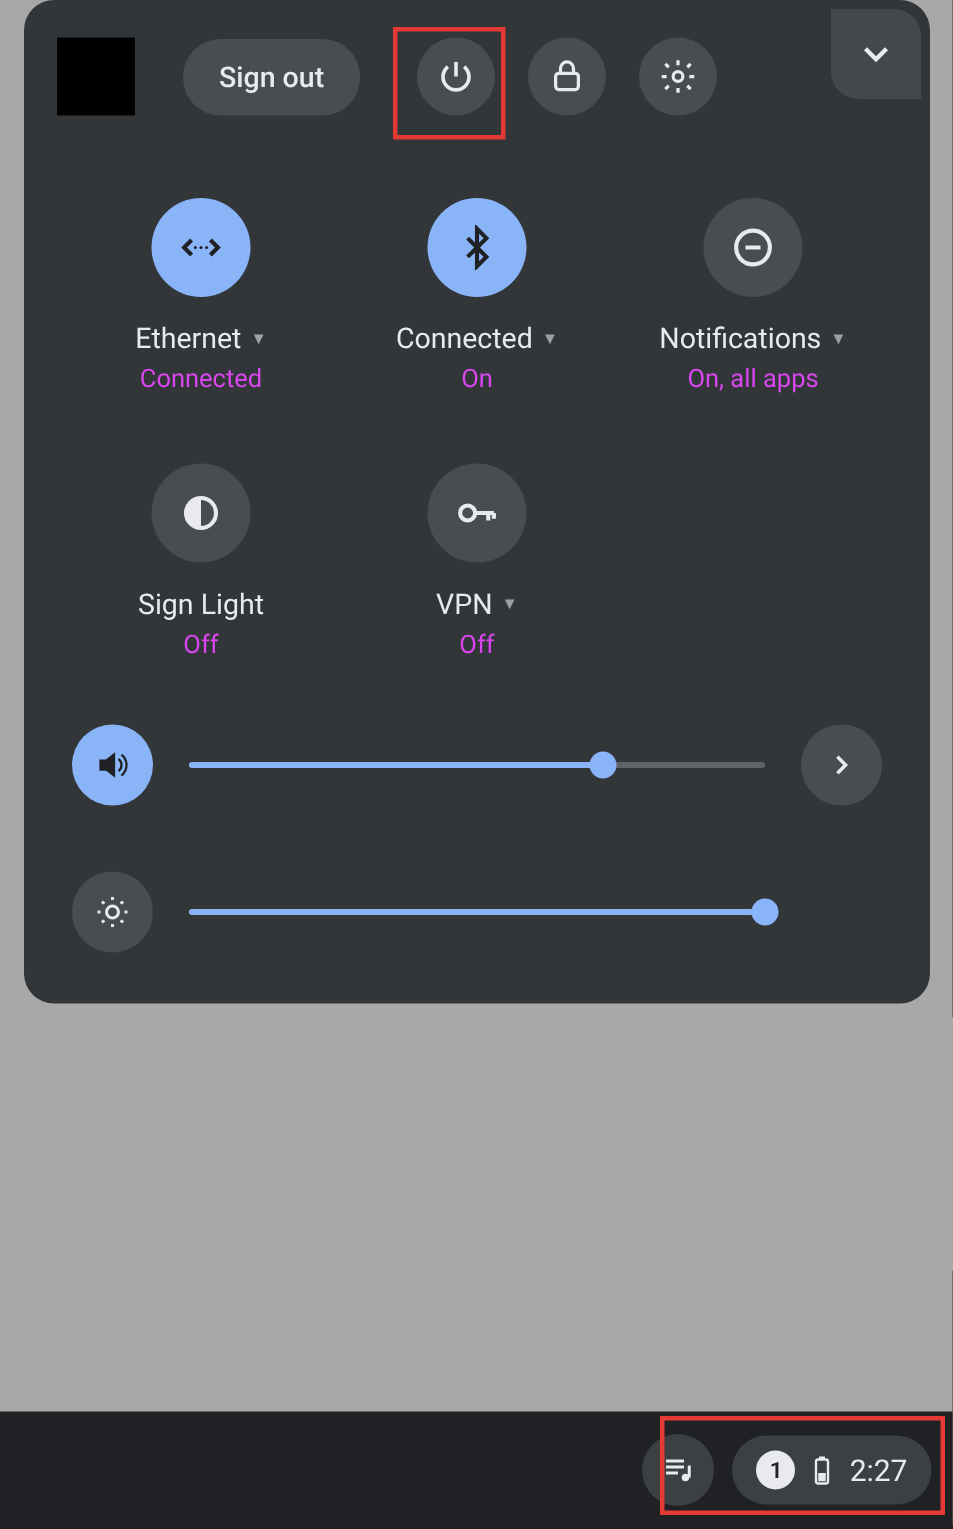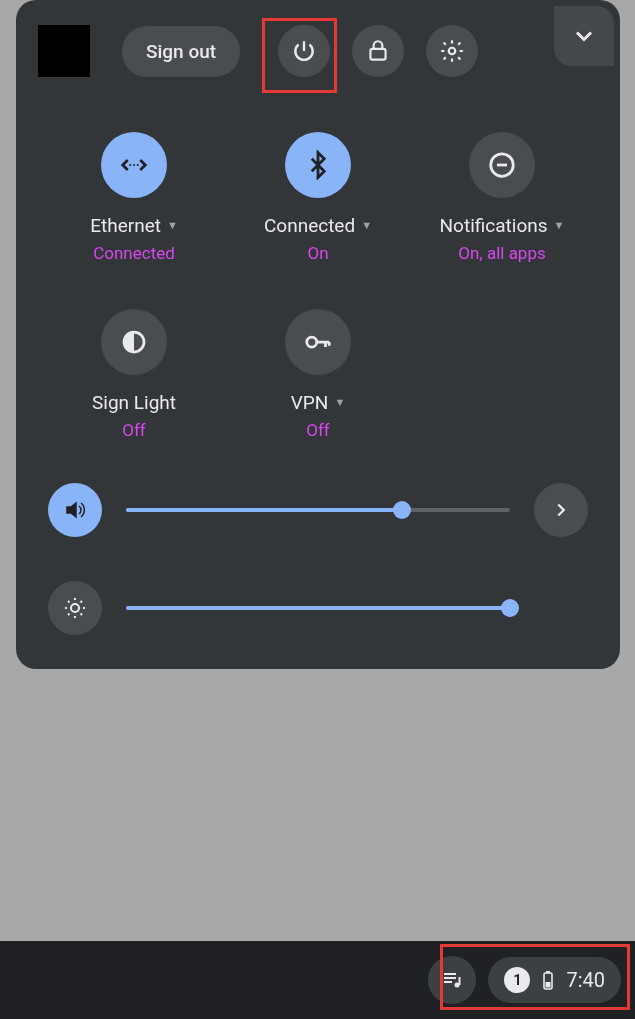--- a/index.html
+++ b/index.html
@@ -386,18 +386,18 @@
       <path d="M19.5 17V9"></path>
     </svg>
   </div>
   <div class="status-area">
     <div class="notif-badge">1</div>
     <svg width="16" height="24" viewBox="0 0 12 24">
       <rect x="2" y="5" width="8" height="16" rx="1.5" fill="none" stroke="#e8eaed" stroke-width="1.6"></rect>
       <rect x="4" y="3" width="4" height="2" fill="#e8eaed"></rect>
       <rect x="3.5" y="14" width="5" height="5.5" fill="#e8eaed"></rect>
     </svg>
-    <span class="status-time">7:40</span>
+    <span class="status-time">2:27</span>
   </div>
 </div>
 
 <div class="highlight-box hb1"></div>
 <div class="highlight-box hb2"></div>
 
 </body></html>

